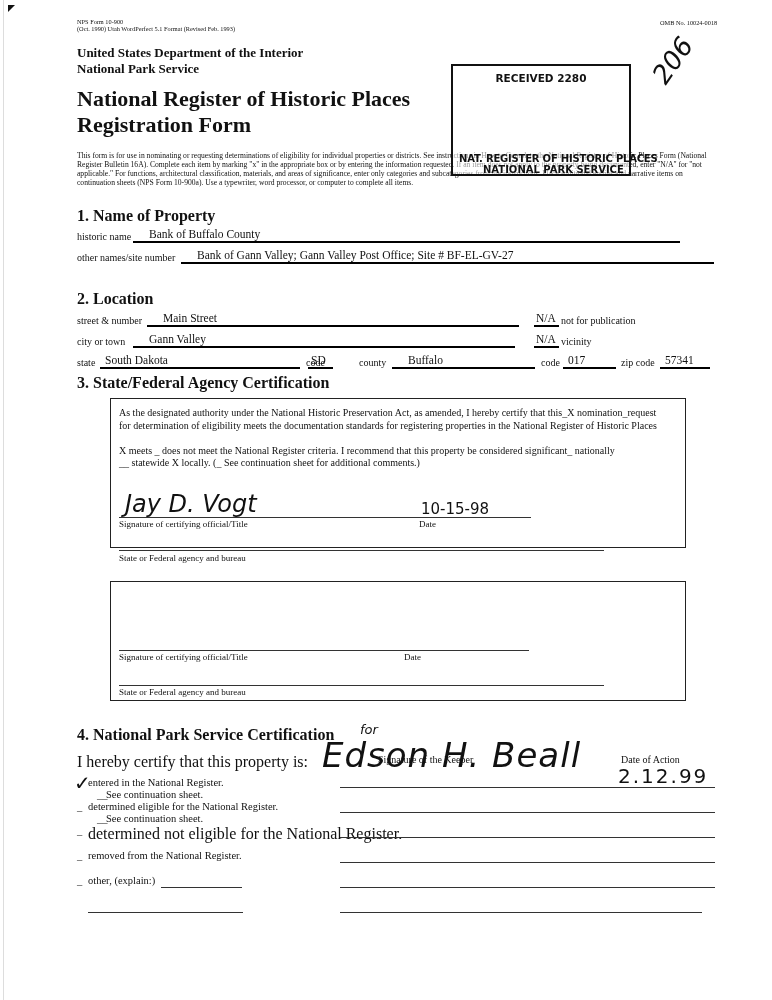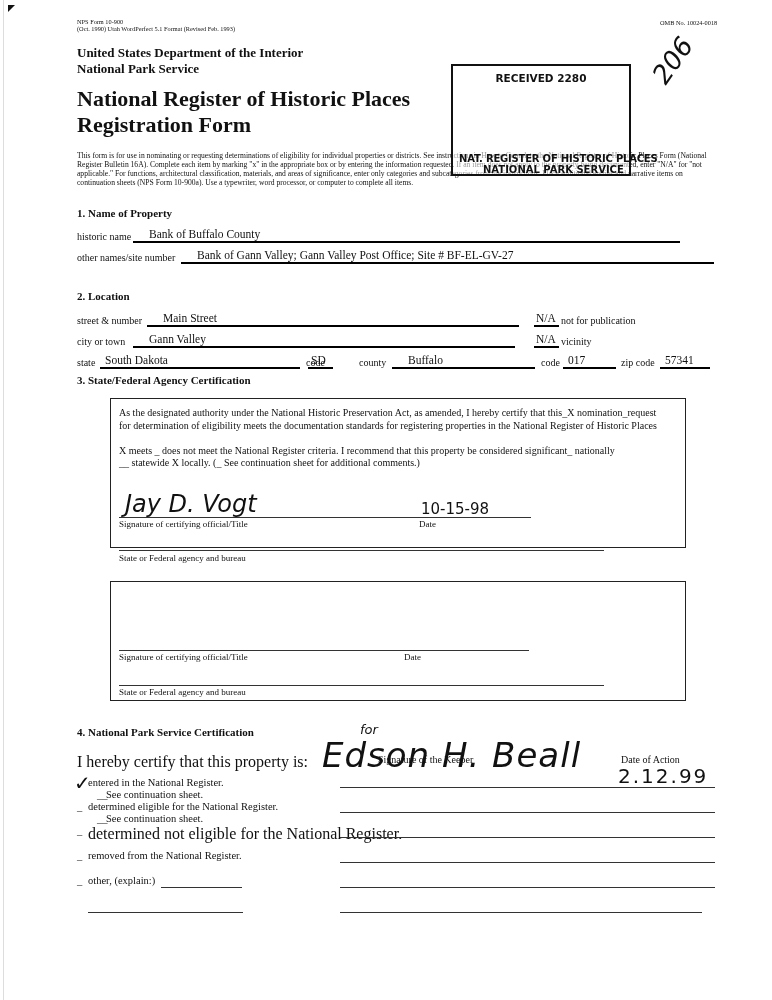--- a/index.html
+++ b/index.html
@@ -12,21 +12,21 @@
   .val { font-size: 11.5px; }
   .bold { font-weight: bold; }
   .uline { border-bottom: 2px solid #000000; height: 14px; }
   .page-edge { position: absolute; top: 0; left: 3px; width: 1px; height: 1000px; background: #ddd; }
   .corner-mark { position: absolute; left: 8px; top: 5px; width: 0; height: 0; border-top: 7px solid #111; border-right: 7px solid transparent; }
   .box { position: absolute; border: 1.5px solid #222; }
   .hr { position: absolute; height: 1px; background: #333; }
   .stamp { position: absolute; border: 2px solid #111; }
   .stamp-inner { position: absolute; border: 2px solid #111; }
   .hand { font-family: "DejaVu Sans", sans-serif; font-style: italic; color: #111; }
-  .sec-title { font-size: 11px; font-weight: bold; }
+  .sec-title { font-size: 16px; font-weight: bold; }
   .para { font-size: 10px; line-height: 12.5px; white-space: normal; }
 </style>
 </head>
 <body>
 
 <div class="page-edge"></div>
 <div class="corner-mark"></div>
 
 <div class="abs tiny" style="left:77px;top:18px;">NPS Form 10-900</div>
 <div class="abs tiny" style="left:77px;top:25px;">(Oct. 1990) Utah WordPerfect 5.1 Format (Revised Feb. 1993)</div>

